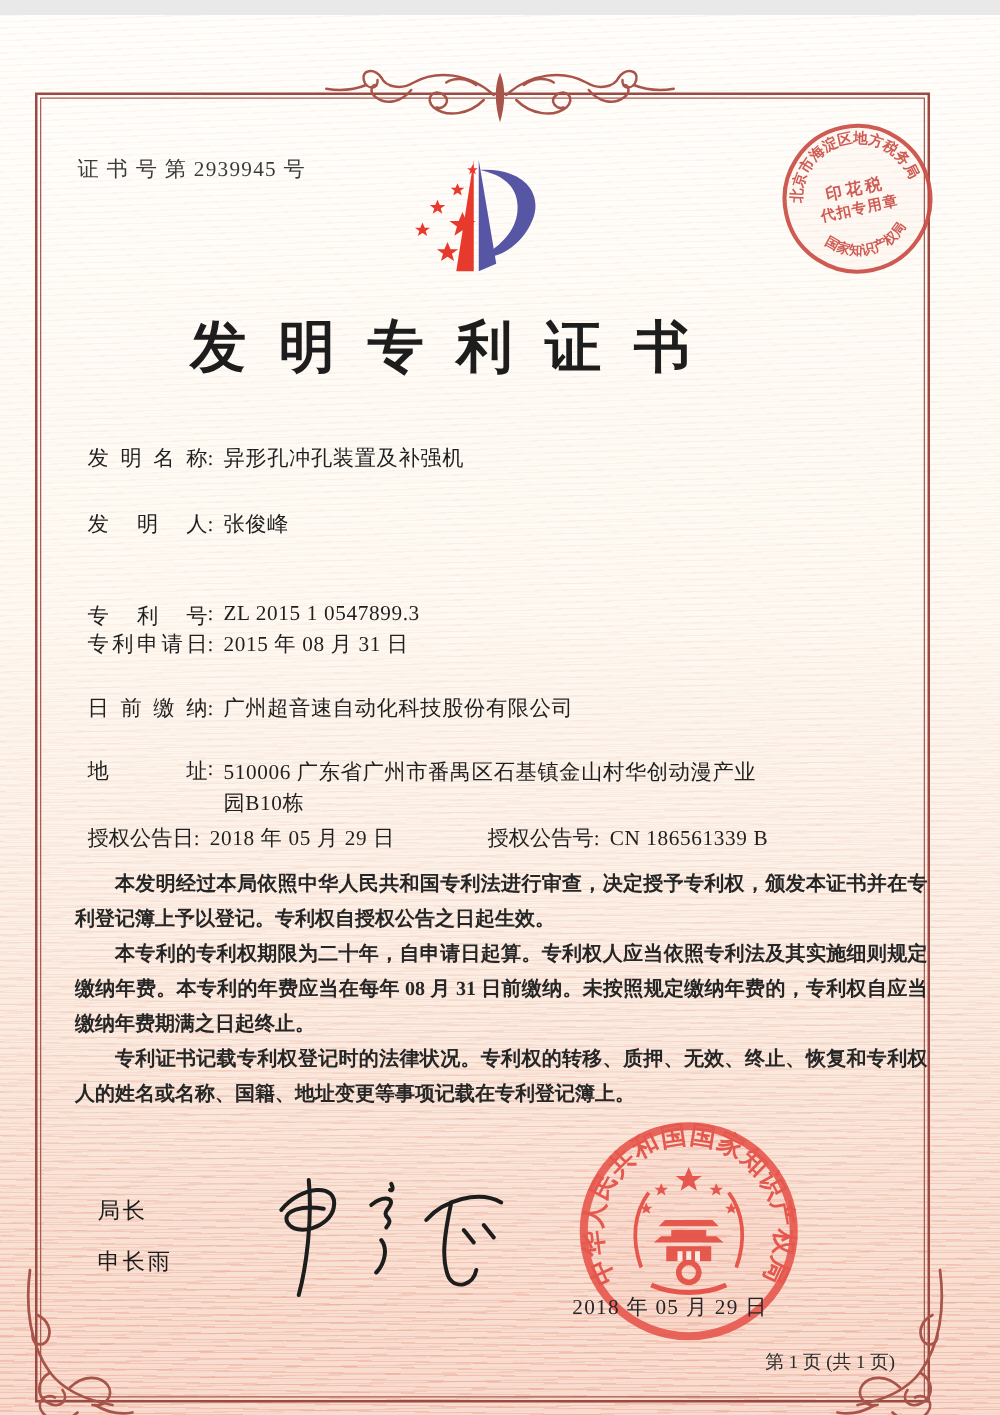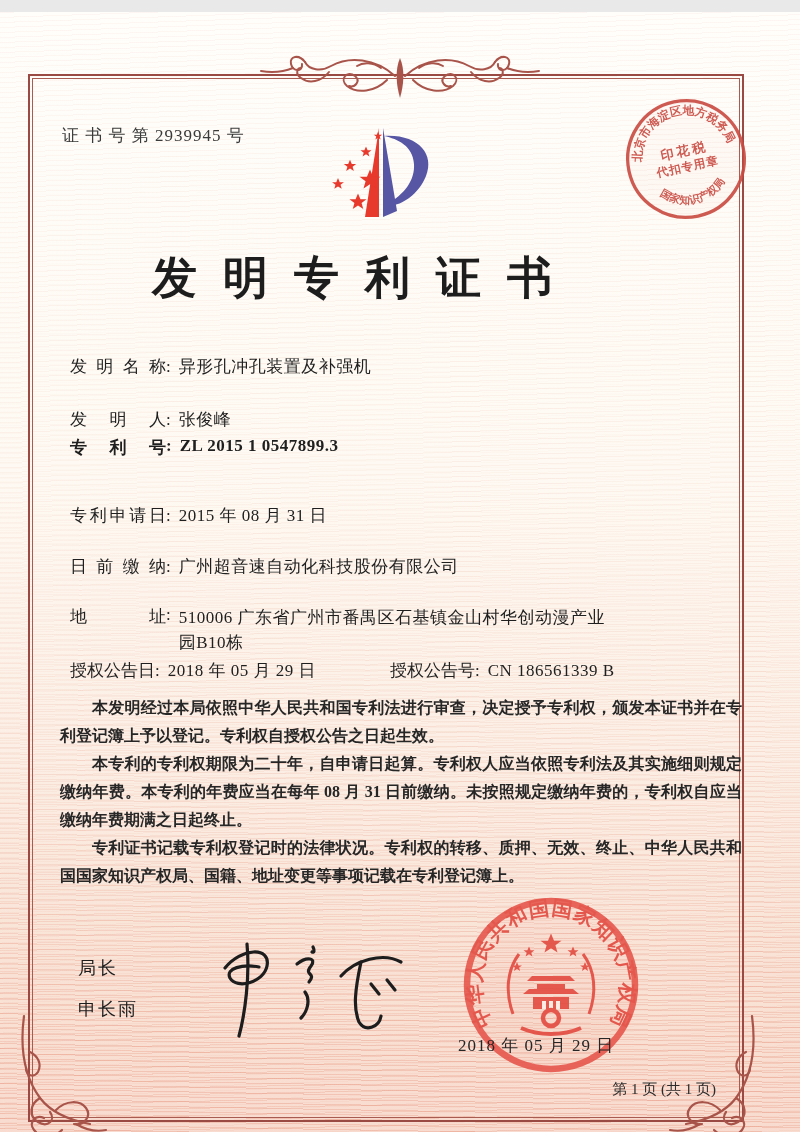--- a/index.html
+++ b/index.html
@@ -131,40 +131,40 @@
   </svg>
 
   <h1 class="title">发明专利证书</h1>
 
   <div class="frow" style="top:396px;">
     <span class="flabel">发明人</span><span class="fcolon">:</span><span class="fvalue">张俊峰</span>
   </div>
   <div class="frow" style="top:343px;">
     <span class="flabel">发明名称</span><span class="fcolon">:</span><span class="fvalue">异形孔冲孔装置及补强机</span>
   </div>
-  <div class="frow" style="top:424px;font-weight:bold;">
+  <div class="frow" style="top:469px;">
     <span class="flabel">专利号</span><span class="fcolon">:</span><span class="fvalue">ZL 2015 1 0547899.3</span>
   </div>
   <div class="frow" style="top:492px;">
     <span class="flabel">专利申请日</span><span class="fcolon">:</span><span class="fvalue">2015 年 08 月 31 日</span>
   </div>
   <div class="frow" style="top:543px;">
     <span class="flabel">日前缴纳</span><span class="fcolon">:</span><span class="fvalue">广州超音速自动化科技股份有限公司</span>
   </div>
   <div class="frow" style="top:593px;">
     <span class="flabel">地址</span><span class="fcolon">:</span><span class="fvalue fvalue-wrap">510006 广东省广州市番禺区石基镇金山村华创动漫产业园B10栋</span>
   </div>
   <div class="frow" style="top:647px;">
     <span>授权公告日</span><span class="fcolon">:</span><span class="fvalue">2018 年 05 月 29 日</span><span class="grant-gap"></span><span>授权公告号</span><span class="fcolon">:</span><span class="fvalue">CN 186561339 B</span>
   </div>
 
   <div class="paras">
     <p>本发明经过本局依照中华人民共和国专利法进行审查，决定授予专利权，颁发本证书并在专利登记簿上予以登记。专利权自授权公告之日起生效。</p>
     <p>本专利的专利权期限为二十年，自申请日起算。专利权人应当依照专利法及其实施细则规定缴纳年费。本专利的年费应当在每年 08 月 31 日前缴纳。未按照规定缴纳年费的，专利权自应当缴纳年费期满之日起终止。</p>
-    <p>专利证书记载专利权登记时的法律状况。专利权的转移、质押、无效、终止、中华人民共和国国家知识产权局、国籍、地址变更等事项记载在专利登记簿上。</p>
+    <p>专利证书记载专利权登记时的法律状况。专利权的转移、质押、无效、终止、恢复和专利权人的姓名或名称、国籍、地址变更等事项记载在专利登记簿上。</p>
   </div>
 
   <div class="sig-block">
     <div class="sig-title">局长</div>
     <div class="sig-name">申长雨</div>
   </div>
 
   <svg class="signature" width="220" height="110" viewBox="0 0 220 110">
     <g stroke="#1d1d1d" stroke-width="3.2" fill="none" stroke-linecap="round" stroke-linejoin="round">
       <path d="M30,34 C46,14 76,12 72,32 C69,48 42,56 35,44 C30,34 48,30 64,33"></path>

